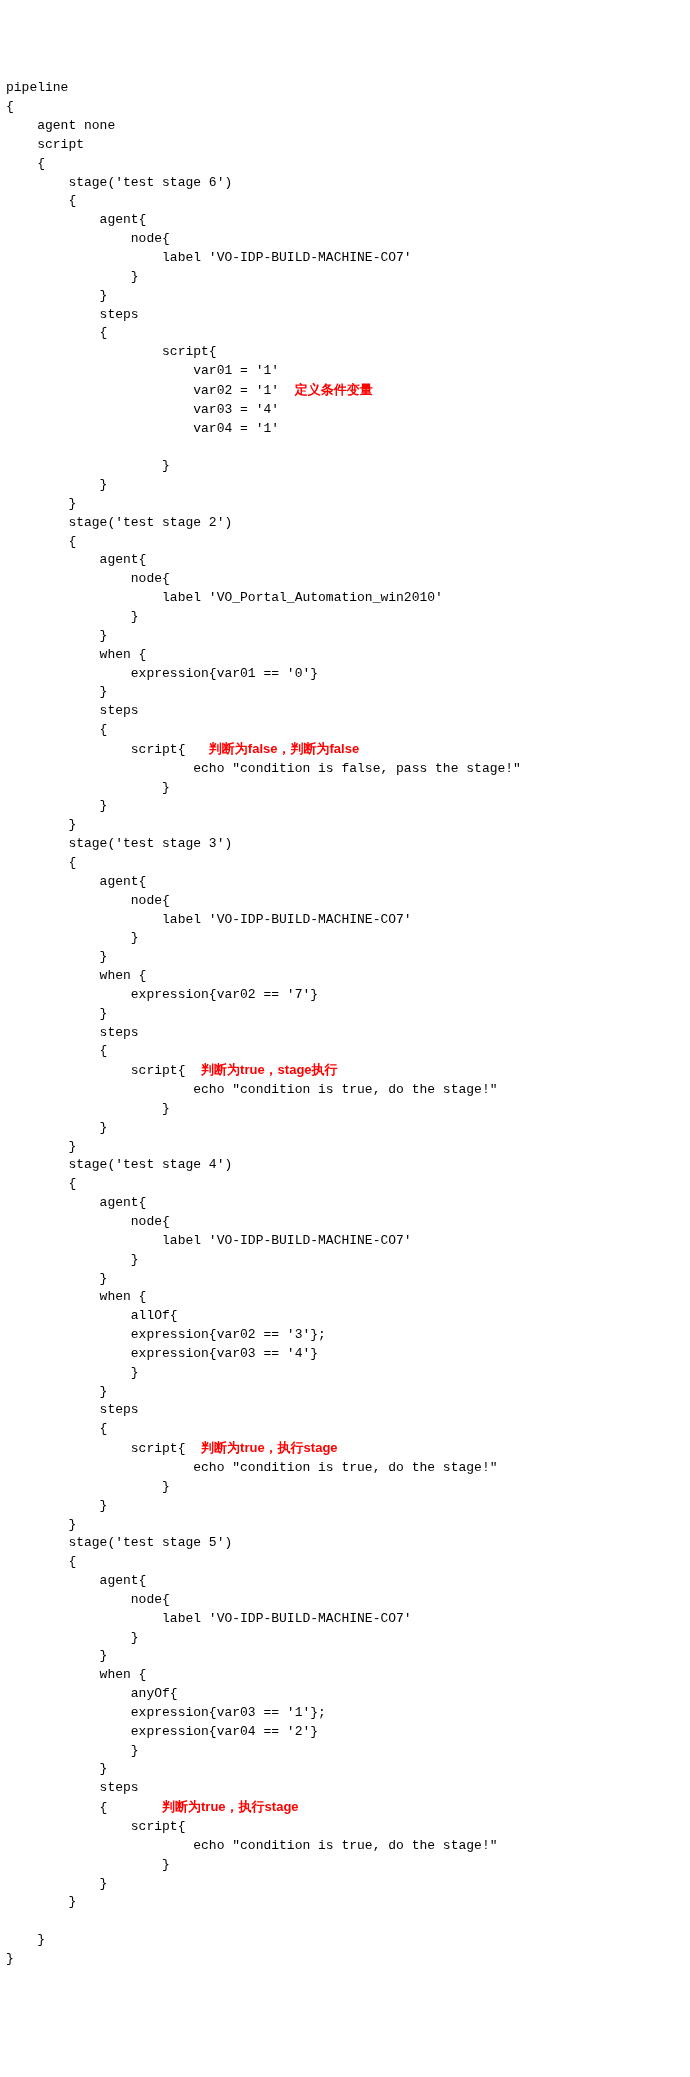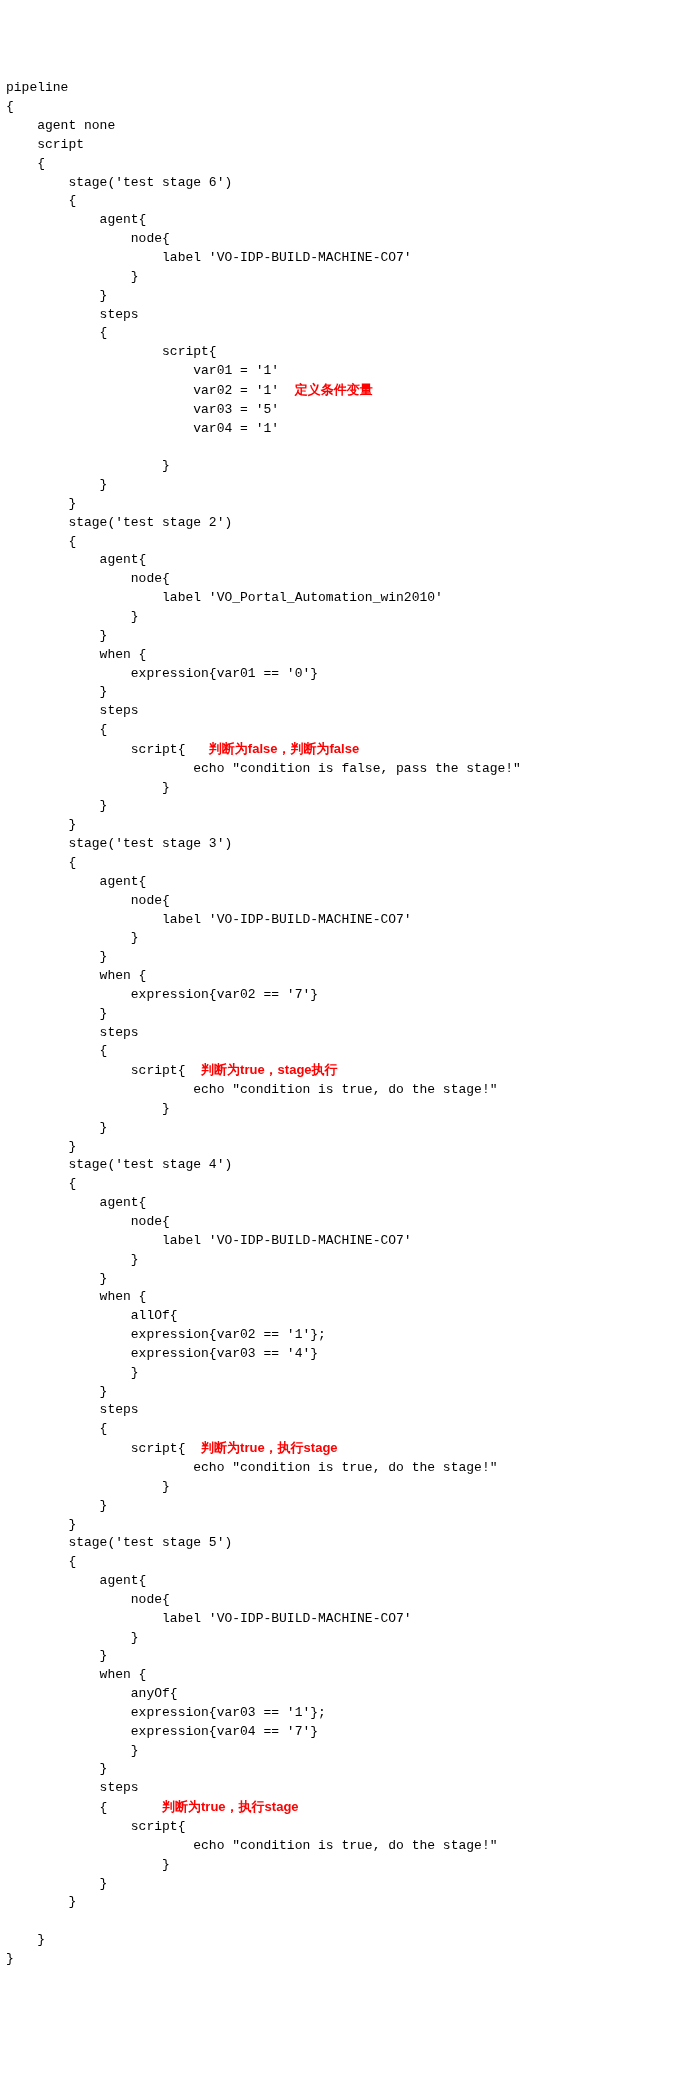--- a/index.html
+++ b/index.html
@@ -37,21 +37,21 @@
 <span>            agent{</span>
 <span>                node{</span>
 <span>                    label 'VO-IDP-BUILD-MACHINE-CO7'</span>
 <span>                }</span>
 <span>            }</span>
 <span>            steps</span>
 <span>            {</span>
 <span>                    script{</span>
 <span>                        var01 = '1'</span>
 <span>                        var02 = '1'  </span><span class="note">定义条件变量</span>
-<span>                        var03 = '5'</span>
+<span>                        var03 = '4'</span>
 <span>                        var04 = '1'</span>
 
 <span>                    }</span>
 <span>            }</span>
 <span>        }</span>
 <span>        stage('test stage 2')</span>
 <span>        {</span>
 <span>            agent{</span>
 <span>                node{</span>
 <span>                    label 'VO_Portal_Automation_win2010'</span>
@@ -86,42 +86,42 @@
 <span>        }</span>
 <span>        stage('test stage 4')</span>
 <span>        {</span>
 <span>            agent{</span>
 <span>                node{</span>
 <span>                    label 'VO-IDP-BUILD-MACHINE-CO7'</span>
 <span>                }</span>
 <span>            }</span>
 <span>            when {</span>
 <span>                allOf{</span>
-<span>                expression{var02 == '1'};</span>
+<span>                expression{var02 == '3'};</span>
 <span>                expression{var03 == '4'}</span>
 <span>                }</span>
 <span>            }</span>
 <span>            steps</span>
 <span>            {</span>
 <span>                script{  </span><span class="note">判断为true，执行stage</span>
 <span>                        echo "condition is true, do the stage!"</span>
 <span>                    }</span>
 <span>            }</span>
 <span>        }</span>
 <span>        stage('test stage 5')</span>
 <span>        {</span>
 <span>            agent{</span>
 <span>                node{</span>
 <span>                    label 'VO-IDP-BUILD-MACHINE-CO7'</span>
 <span>                }</span>
 <span>            }</span>
 <span>            when {</span>
 <span>                anyOf{</span>
 <span>                expression{var03 == '1'};</span>
-<span>                expression{var04 == '7'}</span>
+<span>                expression{var04 == '2'}</span>
 <span>                }</span>
 <span>            }</span>
 <span>            steps</span>
 <span>            {       </span><span class="note">判断为true，执行stage</span>
 <span>                script{</span>
 <span>                        echo "condition is true, do the stage!"</span>
 <span>                    }</span>
 <span>            }</span>
 <span>        }</span>
 

